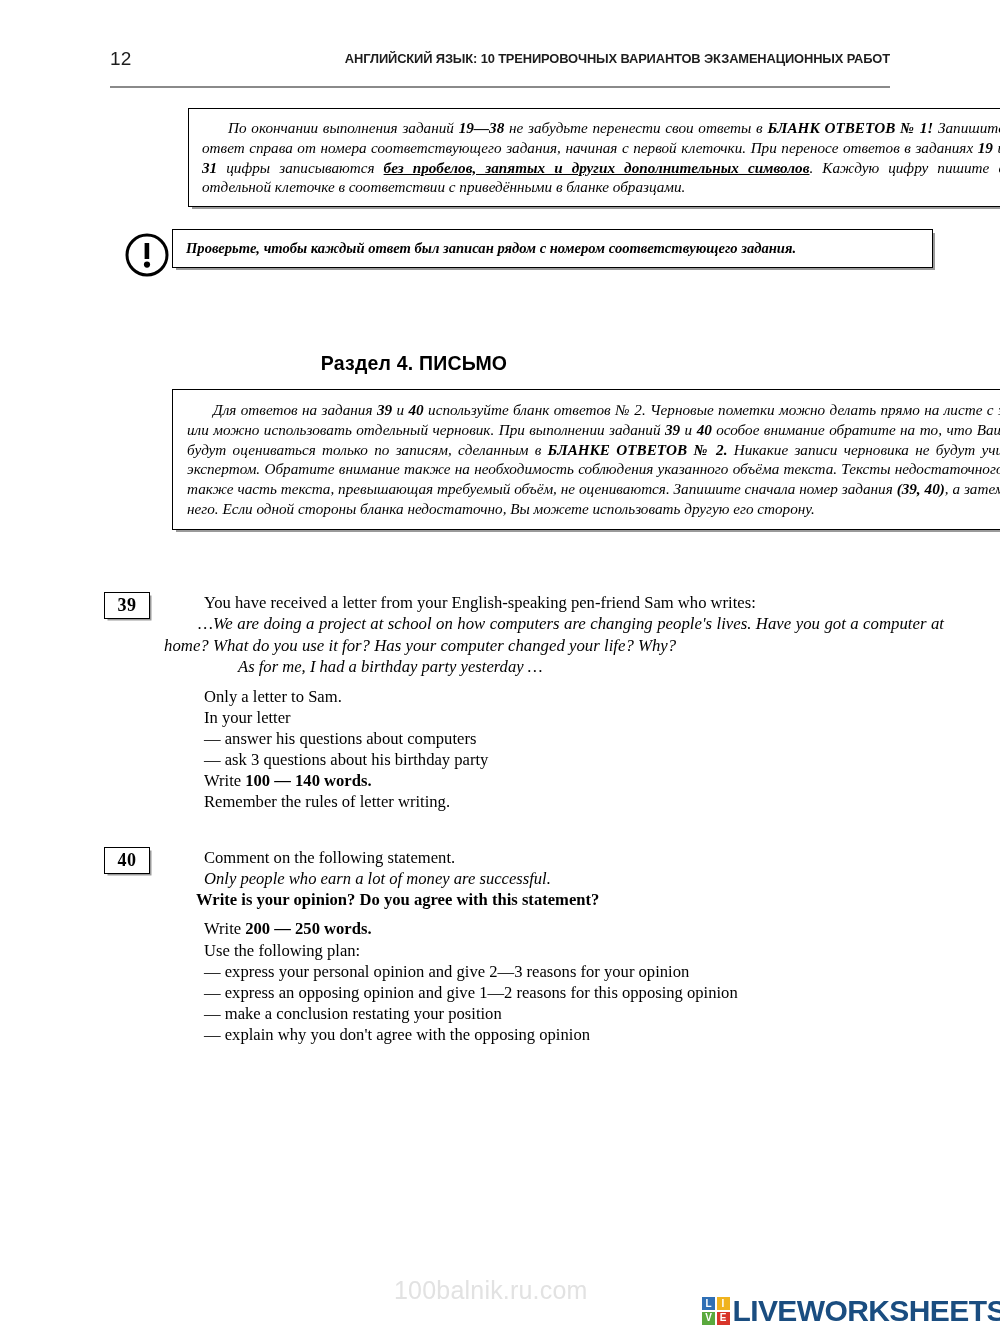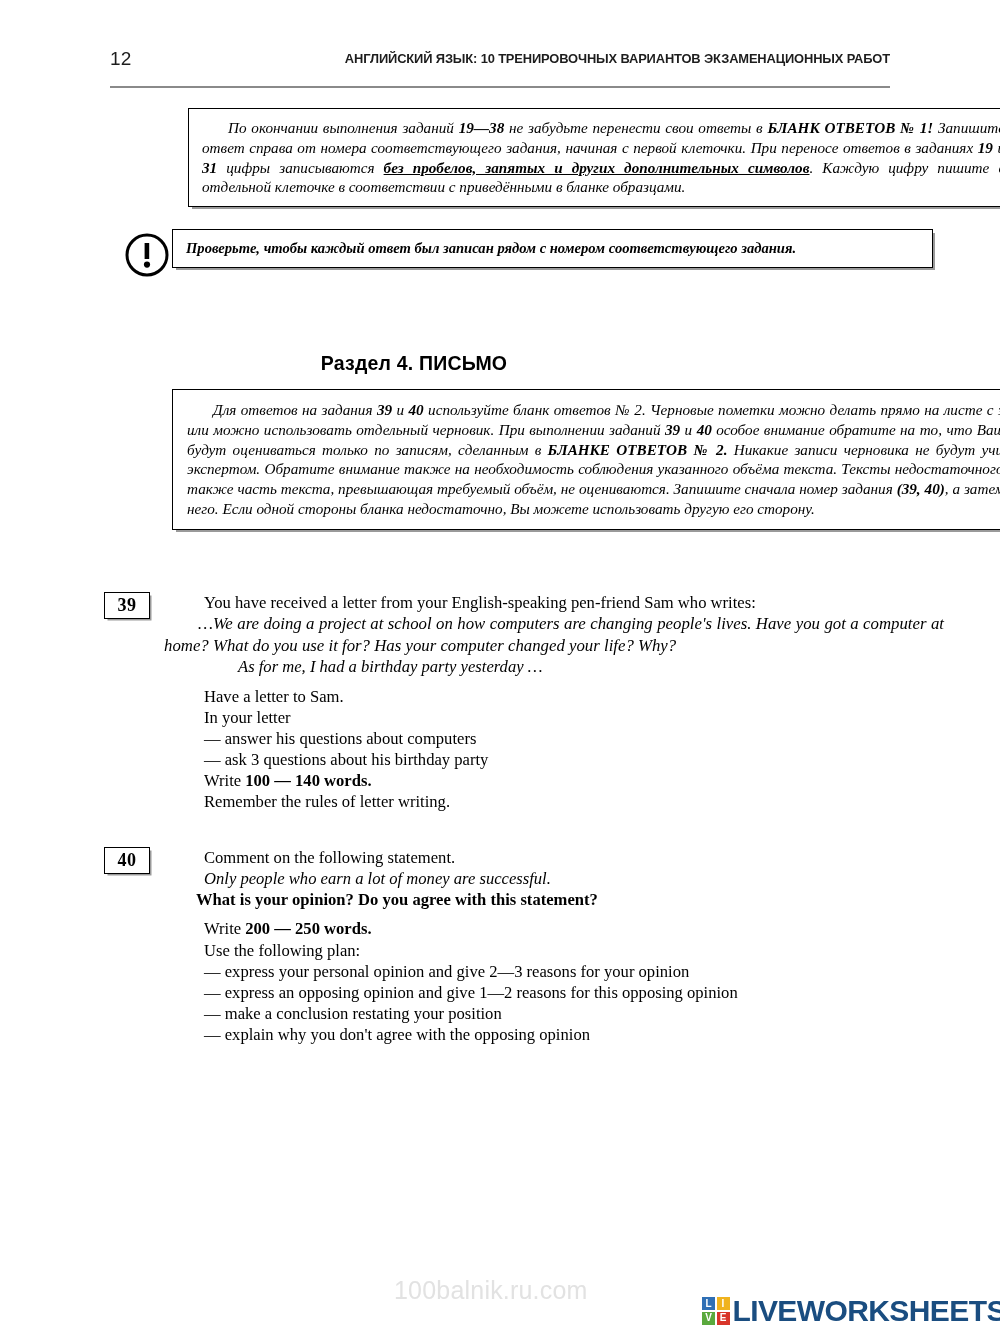--- a/index.html
+++ b/index.html
@@ -258,37 +258,37 @@
   </div>
 </div>
 
 <div class="task" id="task-39">
   <div class="task-num">39</div>
   <div class="task-body">
     <p>You have received a letter from your English-speaking pen-friend Sam who writes:</p>
     <p class="quote"><span class="first-ind"></span><span>…We are doing a project at school on how computers are changing people's lives. Have you got a computer at home? What do you use it for? Has your computer changed your life? Why?</span></p>
     <p class="it" style="text-indent:34px">As for me, I had a birthday party yesterday …</p>
     <div class="gap"></div>
-    <p>Have a letter to Sam.</p>
+    <p>Only a letter to Sam.</p>
     <p>In your letter</p>
     <div class="dash-list">
       <p>— answer his questions about computers</p>
       <p>— ask 3 questions about his birthday party</p>
     </div>
     <p><span>Write </span><span class="bd">100 — 140 words.</span></p>
     <p>Remember the rules of letter writing.</p>
   </div>
 </div>
 
 <div class="task" id="task-40">
   <div class="task-num">40</div>
   <div class="task-body">
     <p>Comment on the following statement.</p>
     <p class="it">Only people who earn a lot of money are successful.</p>
-    <p class="bd" style="margin-left:-8px">What is your opinion? Do you agree with this statement?</p>
+    <p class="bd" style="margin-left:-8px">Write is your opinion? Do you agree with this statement?</p>
     <div class="gap"></div>
     <p><span>Write </span><span class="bd">200 — 250 words.</span></p>
     <p>Use the following plan:</p>
     <div class="dash-list">
       <p>— express your personal opinion and give 2—3 reasons for your opinion</p>
       <p>— express an opposing opinion and give 1—2 reasons for this opposing opinion</p>
       <p>— make a conclusion restating your position</p>
       <p>— explain why you don't agree with the opposing opinion</p>
     </div>
   </div>

